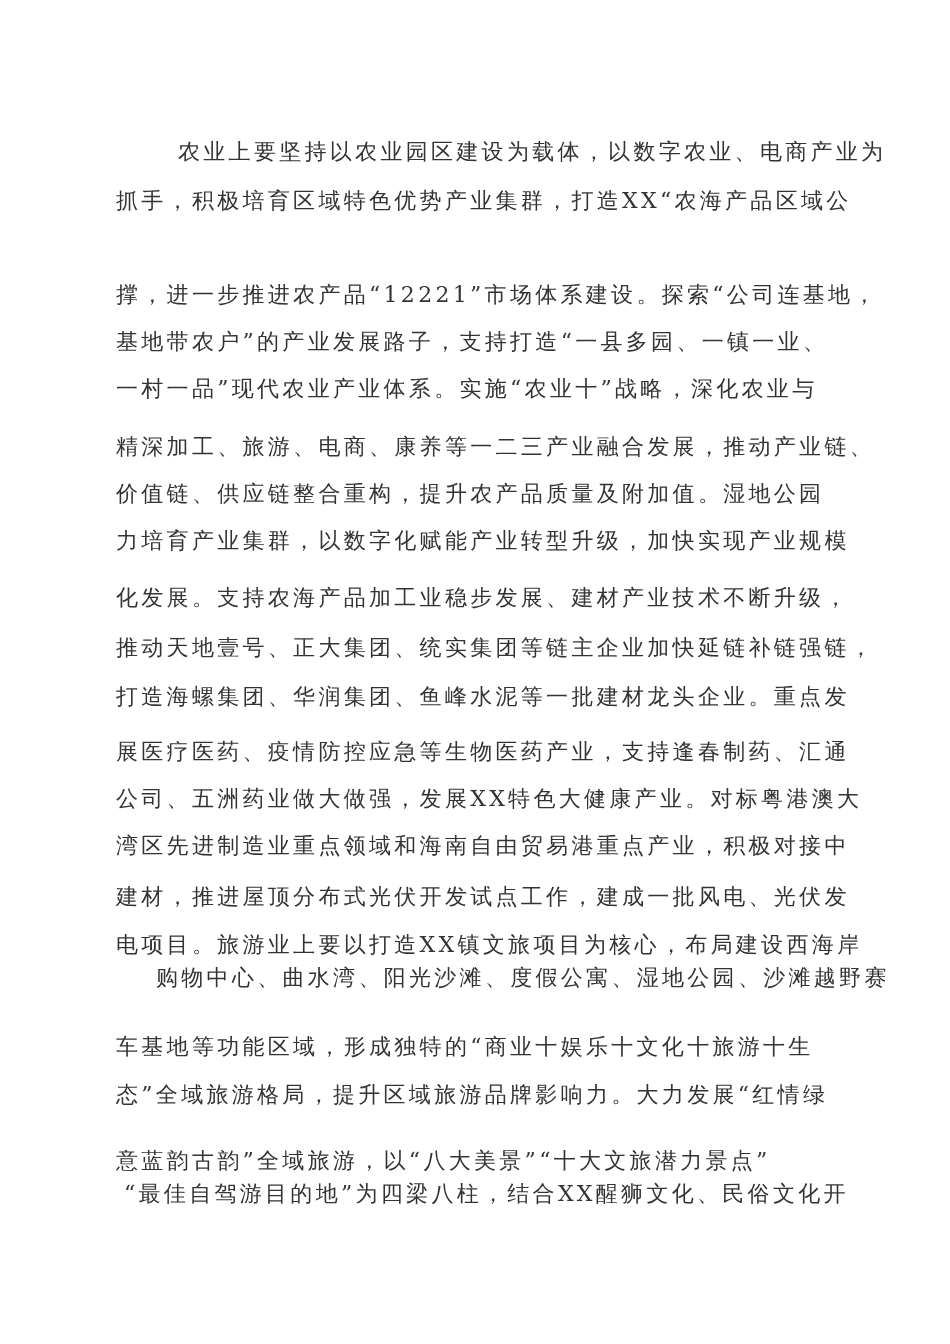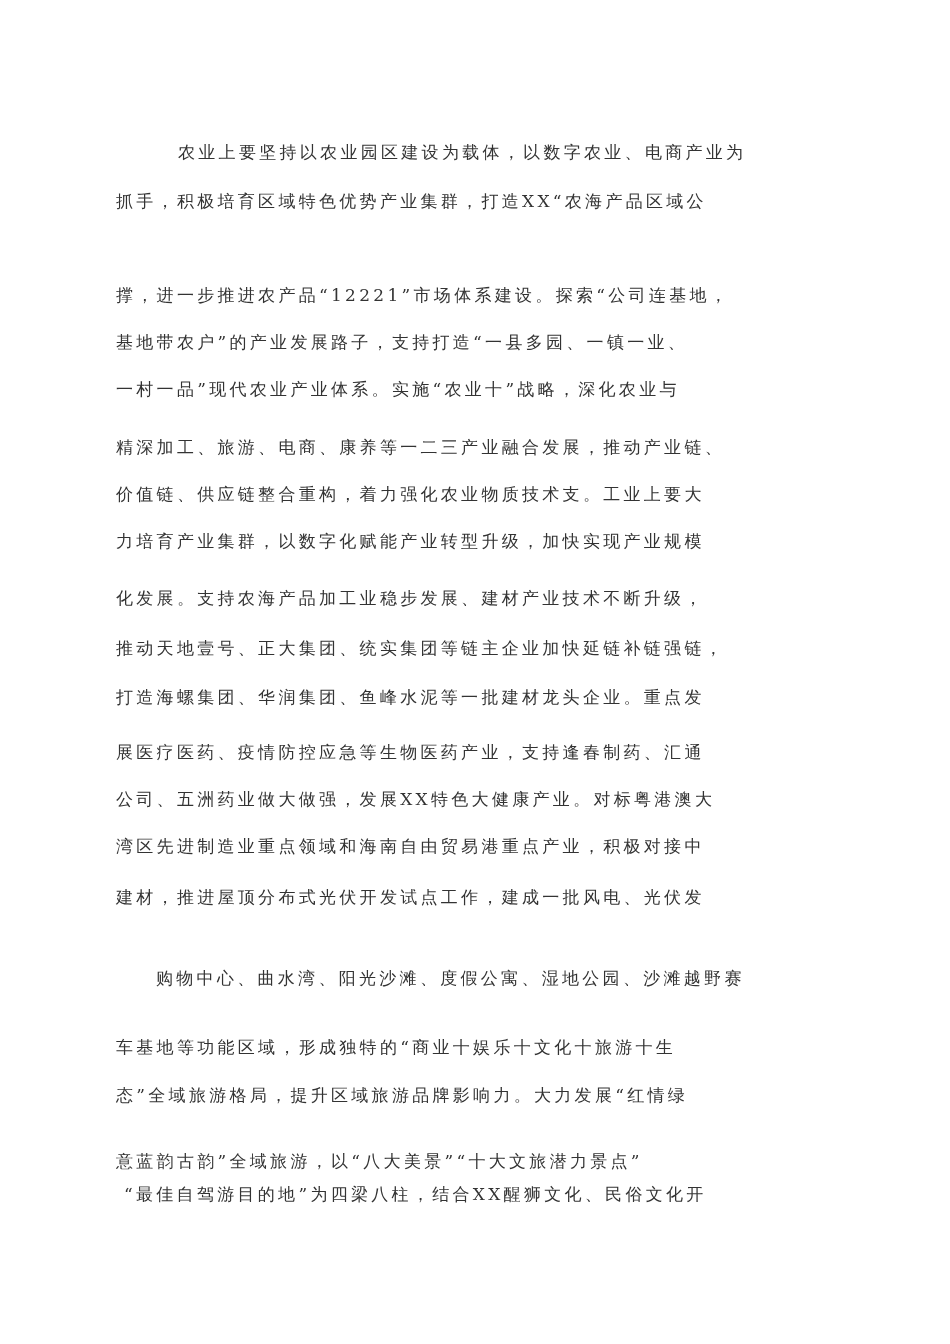--- a/index.html
+++ b/index.html
@@ -21,46 +21,47 @@
       top: 0;
       width: 950px;
       height: 1344px;
       background: #ffffff;
     }
     .line {
       position: absolute;
       left: 116px;
       height: 30px;
       line-height: 30px;
-      font-size: 17px;
+      font-size: 22px;
       white-space: nowrap;
       letter-spacing: 3.3px;
       color: #333333;
     }
     .line.indent {
       left: 178px;
     }
   </style>
 </head>
 <body>
 
 <div class="page">
   <div class="line indent" style="top:137px;">农业上要坚持以农业园区建设为载体，以数字农业、电商产业为</div>
   <div class="line" style="top:186px;">抓手，积极培育区域特色优势产业集群，打造XX“农海产品区域公</div>
   <div class="line" style="top:280px;">撑，进一步推进农产品“12221”市场体系建设。探索“公司连基地，</div>
   <div class="line" style="top:327px;">基地带农户”的产业发展路子，支持打造“一县多园、一镇一业、</div>
   <div class="line" style="top:374px;text-align:center;">一村一品”现代农业产业体系。实施“农业十”战略，深化农业与</div>
   <div class="line" style="top:432px;">精深加工、旅游、电商、康养等一二三产业融合发展，推动产业链、</div>
-  <div class="line" style="top:479px;">价值链、供应链整合重构，着力强化农业物质技术支。工业上要大</div>
+  <div class="line" style="top:479px;">价值链、供应链整合重构，提升农产品质量及附加值。湿地公园</div>
   <div class="line" style="top:526px;">力培育产业集群，以数字化赋能产业转型升级，加快实现产业规模</div>
   <div class="line" style="top:583px;">化发展。支持农海产品加工业稳步发展、建材产业技术不断升级，</div>
   <div class="line" style="top:633px;">推动天地壹号、正大集团、统实集团等链主企业加快延链补链强链，</div>
   <div class="line" style="top:682px;">打造海螺集团、华润集团、鱼峰水泥等一批建材龙头企业。重点发</div>
   <div class="line" style="top:737px;text-align:right;">展医疗医药、疫情防控应急等生物医药产业，支持逢春制药、汇通</div>
   <div class="line" style="top:784px;">公司、五洲药业做大做强，发展XX特色大健康产业。对标粤港澳大</div>
   <div class="line" style="top:831px;">湾区先进制造业重点领域和海南自由贸易港重点产业，积极对接中</div>
   <div class="line" style="top:882px;">建材，推进屋顶分布式光伏开发试点工作，建成一批风电、光伏发</div>
+  <div class="line" style="top:930px;">电项目。旅游业上要以打造XX镇文旅项目为核心，布局建设西海岸</div>
   <div class="line" style="top:963px;margin-left:40px;">购物中心、曲水湾、阳光沙滩、度假公寓、湿地公园、沙滩越野赛</div>
   <div class="line" style="top:1032px;text-align:right;">车基地等功能区域，形成独特的“商业十娱乐十文化十旅游十生</div>
   <div class="line" style="top:1080px;">态”全域旅游格局，提升区域旅游品牌影响力。大力发展“红情绿</div>
   <div class="line" style="top:1130px;margin-top:16px;">意蓝韵古韵”全域旅游，以“八大美景”“十大文旅潜力景点”</div>
   <div class="line" style="top:1179px;margin-left:8px;">“最佳自驾游目的地”为四梁八柱，结合XX醒狮文化、民俗文化开</div>
 </div>
 
 </body></html>

